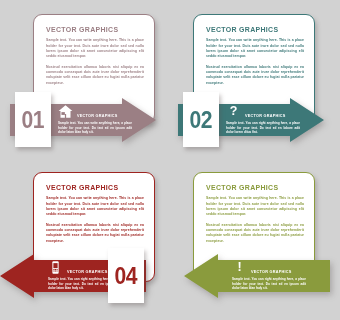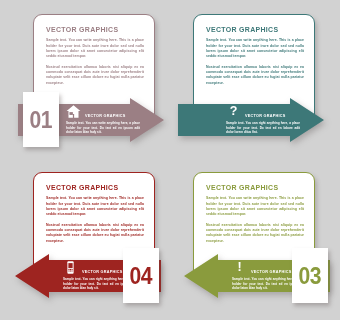--- a/index.html
+++ b/index.html
@@ -50,23 +50,23 @@
     text-align:justify;
     font-weight:bold;
     letter-spacing:.05px;
   }
 
   
   .banner{
     position:absolute;
     width:146px;height:56px;
   }
-  .panel.p1 .banner{left:18px;top:92px;}
+  .panel.p1 .banner{left:10px;top:92px;}
   .panel.p2 .banner{left:8px; top:92px;}
-  .panel.p3 .banner{left:15px;top:88px;}
+  .panel.p3 .banner{left:0;top:88px;}
   .panel.p4 .banner{left:14px;top:88px;}
 
   .arrow{
     position:absolute;
     top:6px;left:0;
     width:146px;height:44px;
     filter:drop-shadow(2px 3px 3px rgba(90,80,80,.35));
   }
   .arrow svg{display:block;width:100%;height:100%;}
 
@@ -180,20 +180,23 @@
           <span class="ico">
             <svg viewBox="0 0 24 24">
                 <text x="12" y="18" font-size="20" font-weight="bold" text-anchor="middle" fill="#fff" font-family="Liberation Sans, sans-serif">?</text>
               </svg>
           </span>
           <span class="inner-label">VECTOR GRAPHICS</span>
         </div>
         <div class="inner-body">Sample text. You can right anything here, a place holder for your text. Do text ed en labore adit dolor lorem ditus fiat.</div>
       </div>
 
+      <div class="badge">
+        <span class="num" style="color: rgb(61, 120, 120);">02</span>
+      </div>
     </div>
   </div>
 
   <div class="panel p3">
     <div class="card" style="border-color: rgb(158, 36, 32);">
       <div class="card-title" style="color: rgb(158, 36, 32);">VECTOR GRAPHICS</div>
       <p class="card-body" style="color: rgb(158, 36, 32);">Sample text. You can write anything here. This is a place holder for your text. Duis aute irure dolor sed sed nulla lorem ipsum dolor sit amet consectetur adipiscing elit seddo eiusmod tempor.</p>
       <p class="card-body" style="color: rgb(158, 36, 32);">Nostrud exercitation ullamco laboris nisi aliquip ex ea commodo consequat duis aute irure dolor reprehenderit voluptate velit esse cillum dolore eu fugiat nulla pariatur excepteur.</p>
     </div>
 
@@ -248,19 +251,16 @@
           <span class="ico">
             <svg viewBox="0 0 24 24">
                 <text x="12" y="18" font-size="20" font-weight="bold" text-anchor="middle" fill="#fff" font-family="Liberation Sans, sans-serif">!</text>
               </svg>
           </span>
           <span class="inner-label">VECTOR GRAPHICS</span>
         </div>
         <div class="inner-body">Sample text. You can right anything here, a place holder for your text. Do text ed en ipsum adit dolor latan blan fady sit.</div>
       </div>
 
-      <div class="badge">
-        <span class="num" style="color: rgb(138, 155, 61);">03</span>
-      </div>
     </div>
   </div>
 
 </div>
 
 </body></html>

